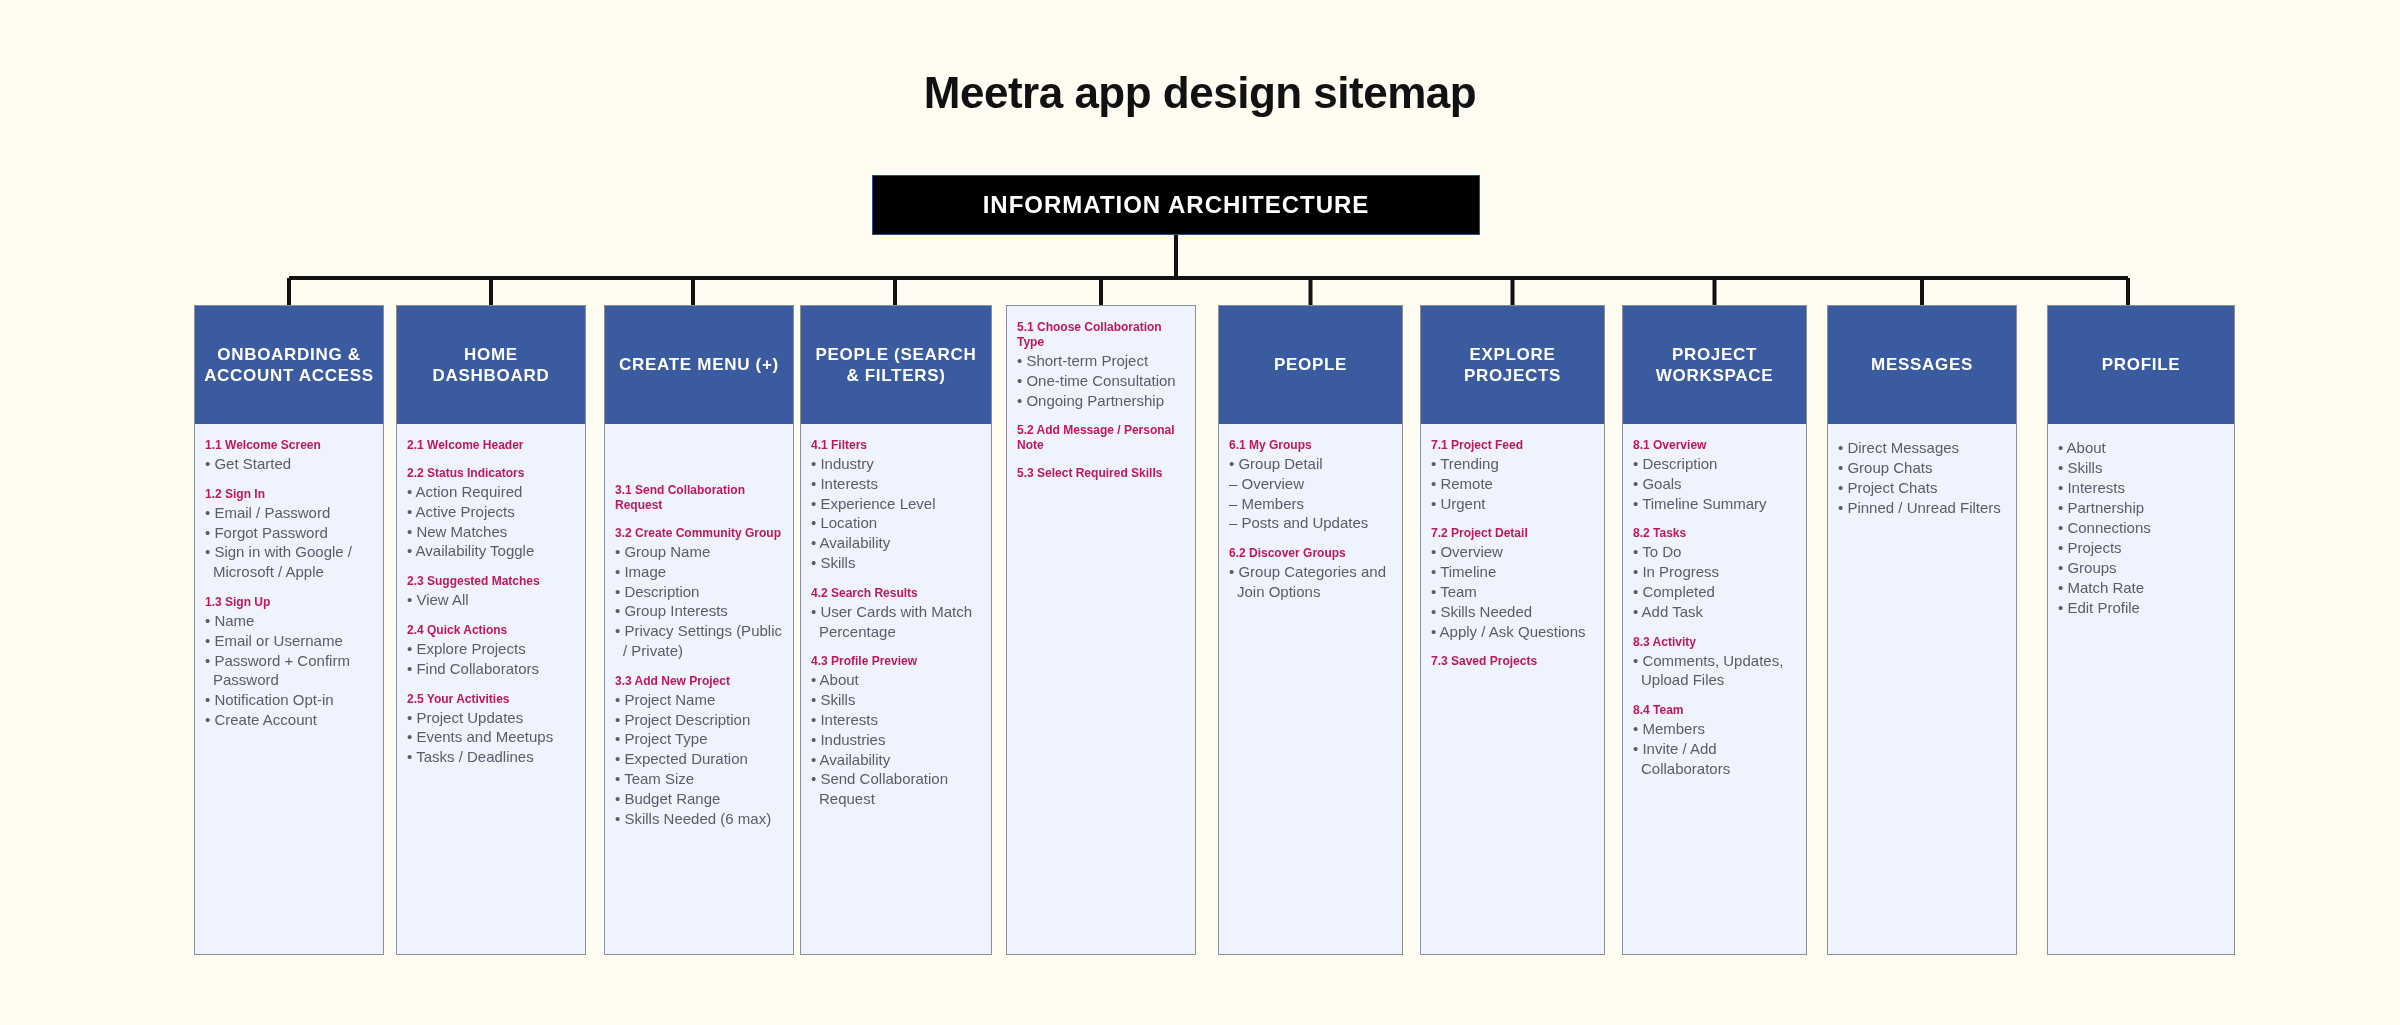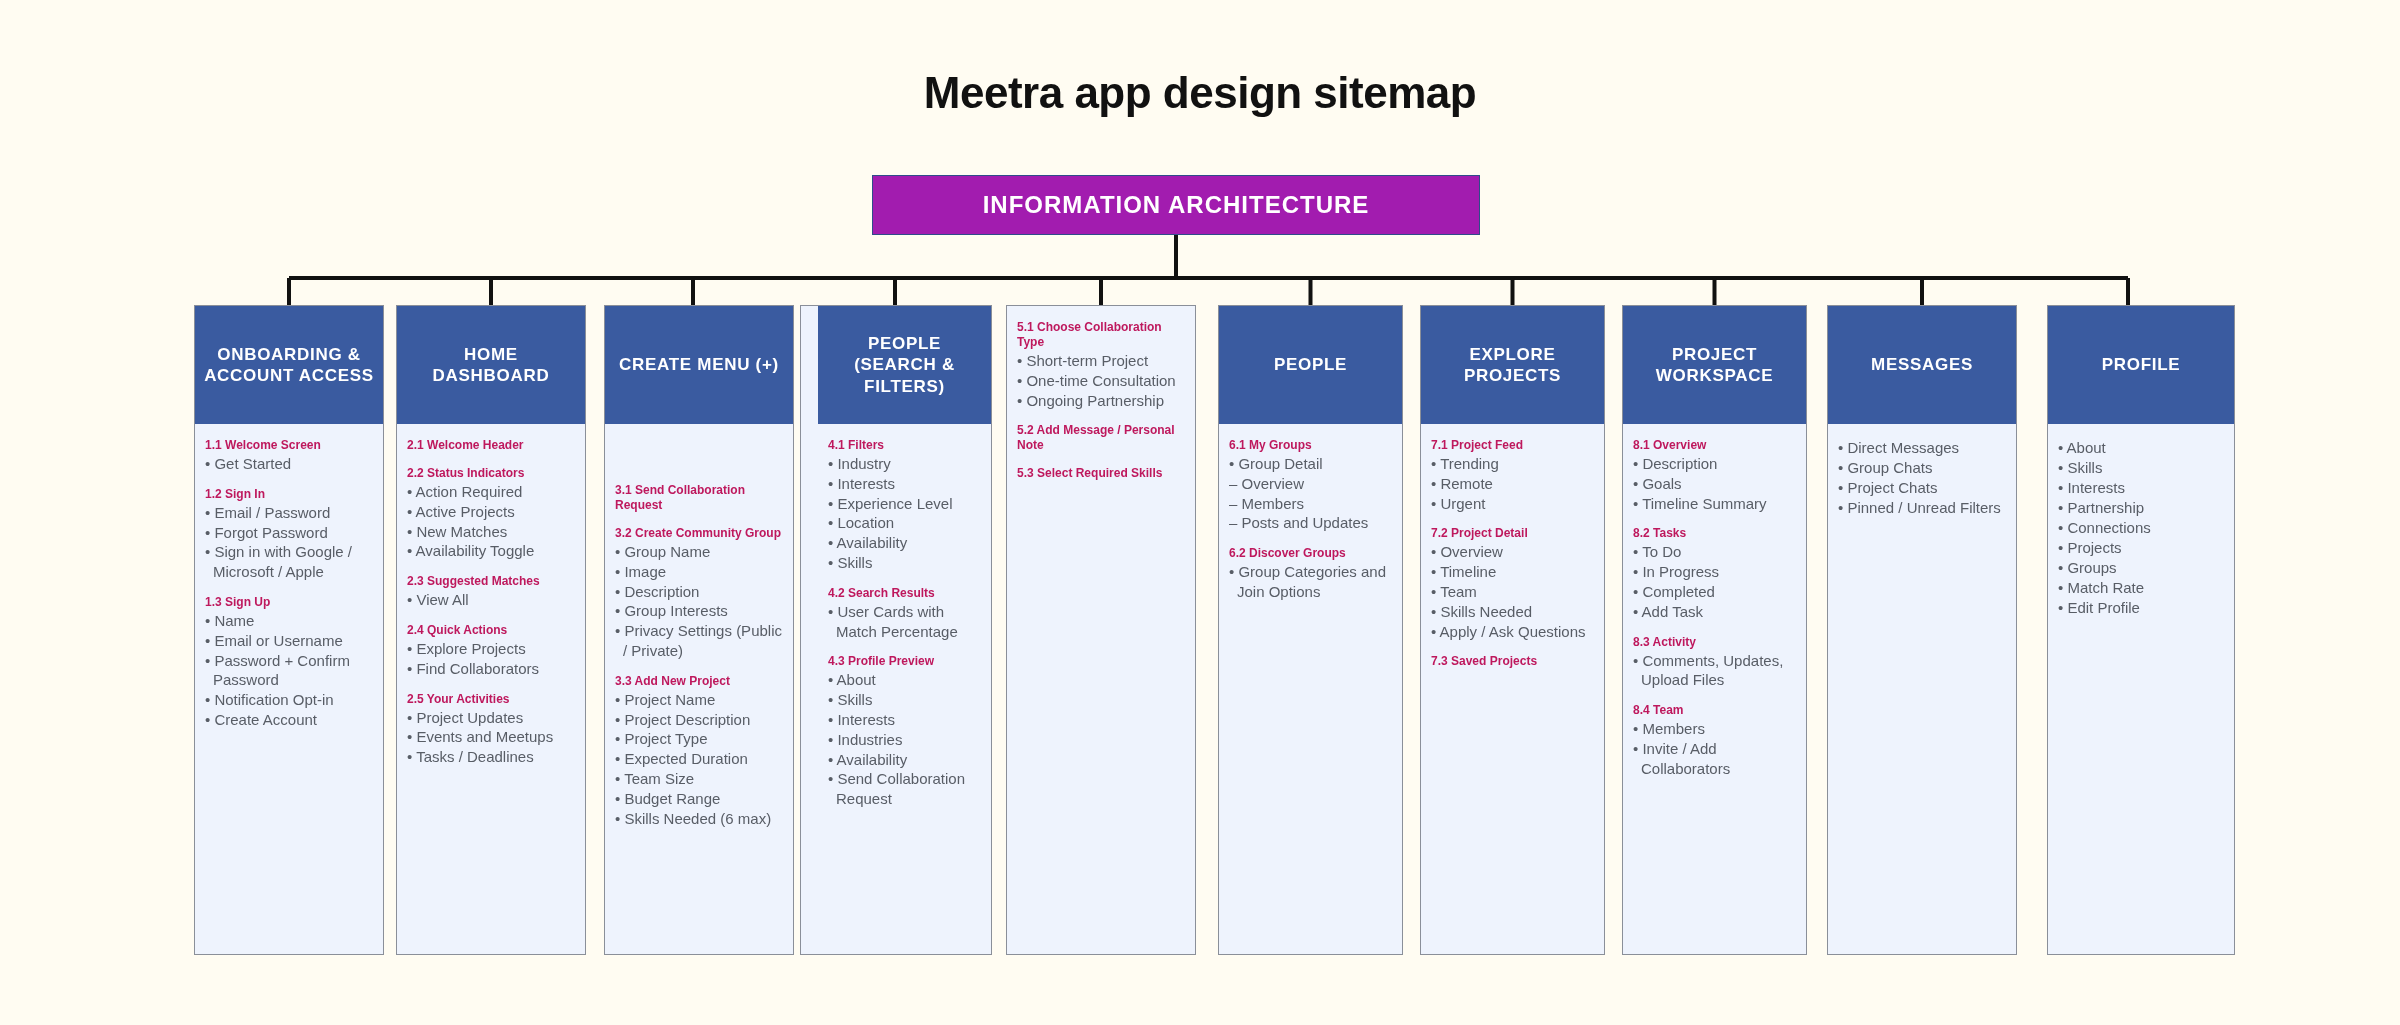--- a/index.html
+++ b/index.html
@@ -30,21 +30,21 @@
     color: #111111;
   }
 
   
   #root-node {
     position: absolute;
     left: 872px;
     top: 175px;
     width: 608px;
     height: 60px;
-    background: #a21caf;
+    background: #000000;
     border: 1px solid #2f4c89;
     display: flex;
     align-items: center;
     justify-content: center;
   }
   #root-node .label {
     color: #ffffff;
     font-size: 24px;
     font-weight: bold;
     letter-spacing: 1.0px;
@@ -242,21 +242,21 @@
               <li>• Project Description</li>
               <li>• Project Type</li>
               <li>• Expected Duration</li>
               <li>• Team Size</li>
               <li>• Budget Range</li>
               <li>• Skills Needed (6 max)</li>
             </ul>
           </div>
         </div>
       </div>
-      <div class="card" style="left: 800px; width: 192px; padding-left: 17px;">
+      <div class="card" style="left: 800px; width: 192px;">
         <div class="card-header" style="height: 118px;">PEOPLE (SEARCH &amp; FILTERS)</div>
         <div class="card-body">
           <div class="sec">
             <div class="sec-title">4.1 Filters</div>
             <ul>
               <li>• Industry</li>
               <li>• Interests</li>
               <li>• Experience Level</li>
               <li>• Location</li>
               <li>• Availability</li>

